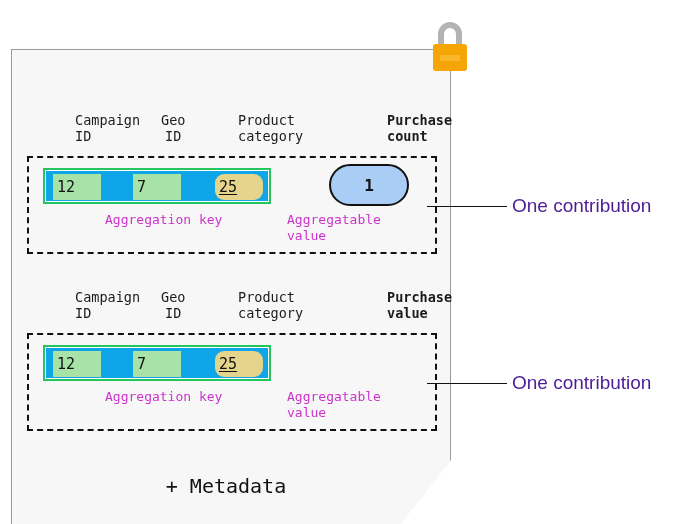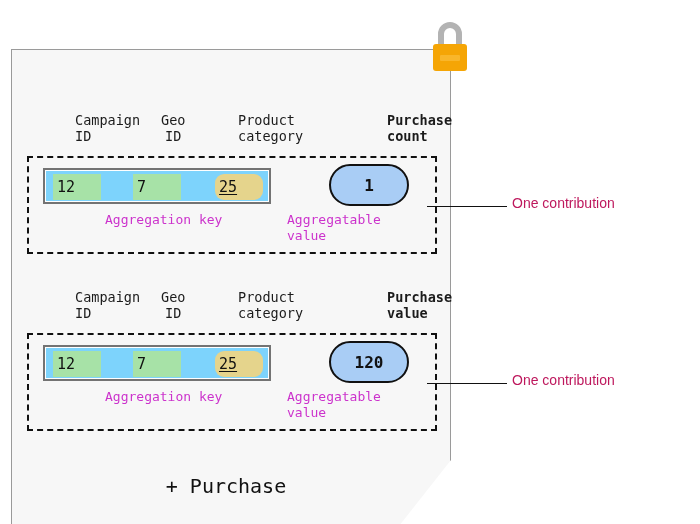--- a/index.html
+++ b/index.html
@@ -87,22 +87,22 @@
   }
 
   
   .key-box {
     position: absolute;
     left: 14px;
     top: 10px;
     width: 228px;
     height: 36px;
     box-sizing: border-box;
-    border: 2px solid #737373;
-    background: #7dd3fc;
+    border: 2px solid #22c55e;
+    background: #0ea5e9;
     box-shadow: 0 0 0 1px #ffffff inset;
   }
   .key-cell {
     position: absolute;
     top: 4px;
     height: 26px;
     line-height: 26px;
     font-family: "DejaVu Sans Mono", monospace;
     font-size: 15px;
     color: #111111;
@@ -160,22 +160,22 @@
     position: absolute;
     height: 0;
     border-top: 1.6px solid #111111;
   }
   .leader.one { left: 427px; top: 190px; width: 80px; }
   .leader.two { left: 427px; top: 367px; width: 80px; }
 
   .side-label {
     position: absolute;
     font-family: "Liberation Sans", sans-serif;
-    font-size: 14px;
-    color: #be185d;
+    font-size: 19px;
+    color: #4c1d95;
     white-space: nowrap;
   }
   .side-label.one { left: 512px; top: 179px; }
   .side-label.two { left: 512px; top: 356px; }
 
   
   .metadata {
     position: absolute;
     left: 0;
     top: 425px;
@@ -237,29 +237,28 @@
       </div>
 
       <div class="dashed-box">
 
         <div class="key-box">
           <div class="key-cell c1">12</div>
           <div class="key-cell c2">7</div>
           <div class="key-cell c3">25</div>
         </div>
 
-        <div class="value-pill">120</div>
 
         <div class="caption agg-key">Aggregation key</div>
         <div class="caption agg-value" style="white-space: pre-line;">Aggregatable
 value</div>
       </div>
     </div>
 
-    <div class="metadata">+ Purchase</div>
+    <div class="metadata">+ Metadata</div>
   </div>
 
   <div class="lock-badge">
     <svg width="52" height="58" viewBox="0 0 52 58" xmlns="http://www.w3.org/2000/svg">
       <path d="M17 30 L17 16 A9 9 0 0 1 35 16 L35 30" fill="none" stroke="#b3b3b3" stroke-width="6" stroke-linecap="butt"></path>
       <rect x="9" y="26" width="34" height="27" rx="3" ry="3" fill="#f5a505"></rect>
       <rect x="16" y="37" width="20" height="6" rx="1" fill="#f9b62a"></rect>
     </svg>
   </div>
 

